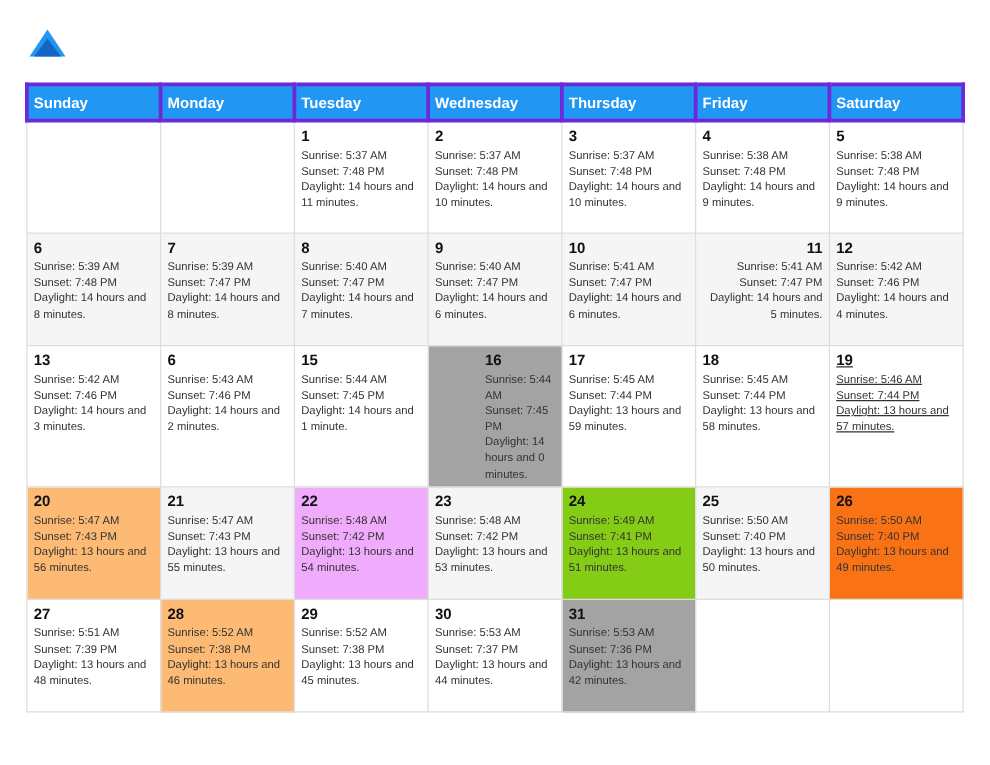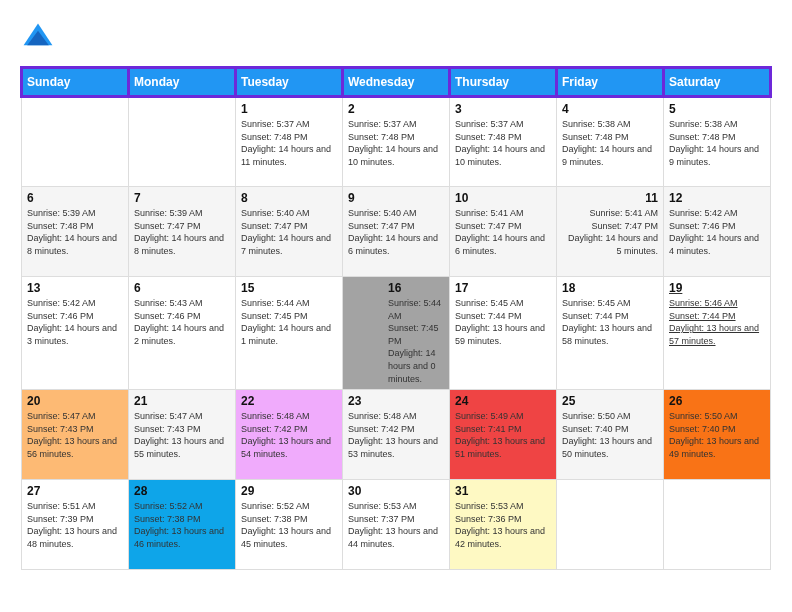--- a/index.html
+++ b/index.html
@@ -267,21 +267,21 @@
           <div class="day-detail" style="white-space: pre-line;">Sunrise: 5:48 AM
 Sunset: 7:42 PM
 Daylight: 13 hours and 54 minutes.</div>
         </td>
         <td style="background-color: rgb(245, 245, 245);">
           <div class="day-number">23</div>
           <div class="day-detail" style="white-space: pre-line;">Sunrise: 5:48 AM
 Sunset: 7:42 PM
 Daylight: 13 hours and 53 minutes.</div>
         </td>
-        <td style="background-color: #ef4444; margin-top: 36px;">
+        <td style="background-color: #84cc16; margin-top: 36px;">
           <div class="day-number">24</div>
           <div class="day-detail" style="white-space: pre-line;">Sunrise: 5:49 AM
 Sunset: 7:41 PM
 Daylight: 13 hours and 51 minutes.</div>
         </td>
         <td style="background-color: rgb(245, 245, 245);">
           <div class="day-number">25</div>
           <div class="day-detail" style="white-space: pre-line;">Sunrise: 5:50 AM
 Sunset: 7:40 PM
 Daylight: 13 hours and 50 minutes.</div>
@@ -293,39 +293,39 @@
 Daylight: 13 hours and 49 minutes.</div>
         </td>
       </tr>
       <tr>
         <td style="background-color: rgb(255, 255, 255);">
           <div class="day-number">27</div>
           <div class="day-detail" style="white-space: pre-line;">Sunrise: 5:51 AM
 Sunset: 7:39 PM
 Daylight: 13 hours and 48 minutes.</div>
         </td>
-        <td style="background-color: #0ea5e9;">
+        <td style="background-color: #fdba74;">
           <div class="day-number">28</div>
           <div class="day-detail" style="white-space: pre-line;">Sunrise: 5:52 AM
 Sunset: 7:38 PM
 Daylight: 13 hours and 46 minutes.</div>
         </td>
         <td style="background-color: rgb(255, 255, 255);">
           <div class="day-number">29</div>
           <div class="day-detail" style="white-space: pre-line;">Sunrise: 5:52 AM
 Sunset: 7:38 PM
 Daylight: 13 hours and 45 minutes.</div>
         </td>
         <td style="background-color: rgb(255, 255, 255);">
           <div class="day-number">30</div>
           <div class="day-detail" style="white-space: pre-line;">Sunrise: 5:53 AM
 Sunset: 7:37 PM
 Daylight: 13 hours and 44 minutes.</div>
         </td>
-        <td style="background-color: #fef9c3;">
+        <td style="background-color: #a3a3a3;">
           <div class="day-number">31</div>
           <div class="day-detail" style="white-space: pre-line;">Sunrise: 5:53 AM
 Sunset: 7:36 PM
 Daylight: 13 hours and 42 minutes.</div>
         </td>
         <td class="empty-cell"></td>
         <td class="empty-cell"></td>
       </tr>
     </tbody>
 </table>

